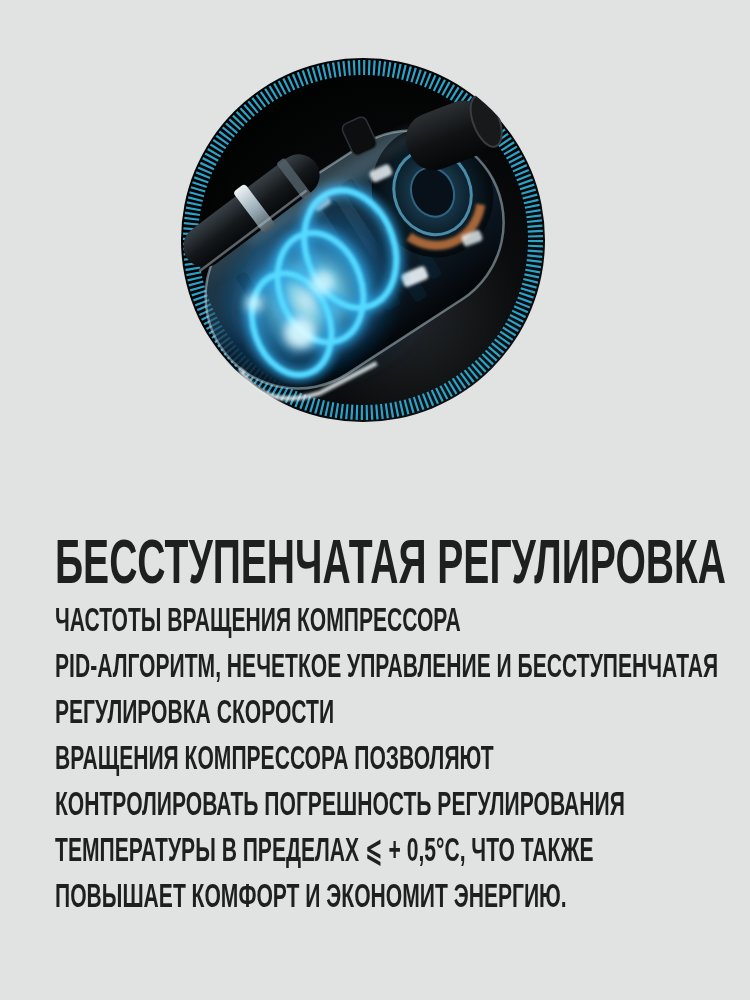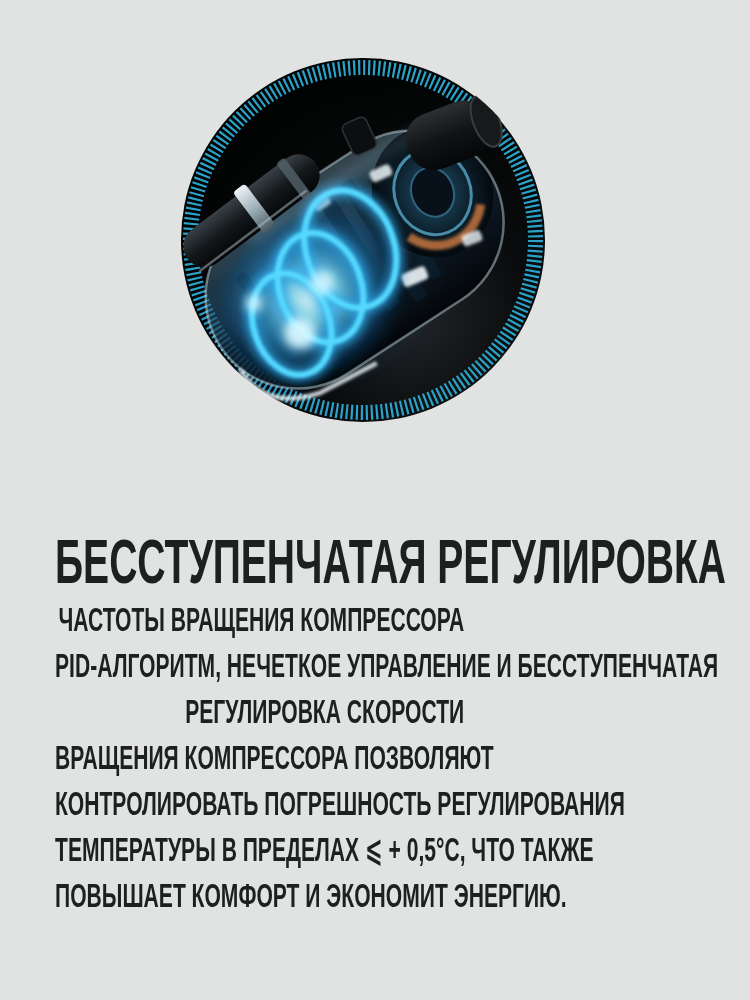--- a/index.html
+++ b/index.html
@@ -8,21 +8,20 @@
     --tick-color:#2ba3c9;
     --glow-color:#54d9ff;
   }
   *{margin:0;padding:0;box-sizing:border-box;}
   html,body{background:var(--page-bg);}
   .page{
     position:relative;width:750px;height:1000px;
     background:var(--page-bg);overflow:hidden;
     font-family:"Liberation Sans","DejaVu Sans",sans-serif;
     color:var(--text-color);
-    text-align:right;
   }
   .hero{position:absolute;left:181px;top:58px;width:364px;height:364px;}
   .hero svg{display:block;}
   .text-block{position:absolute;left:55px;top:529px;width:660px;}
   .title{
     font-size:63px;line-height:64px;font-weight:700;
     letter-spacing:0;white-space:nowrap;
     transform:scaleX(0.62);transform-origin:0 50%;
     margin:0 0 3px 0;color:var(--text-color);
   }

